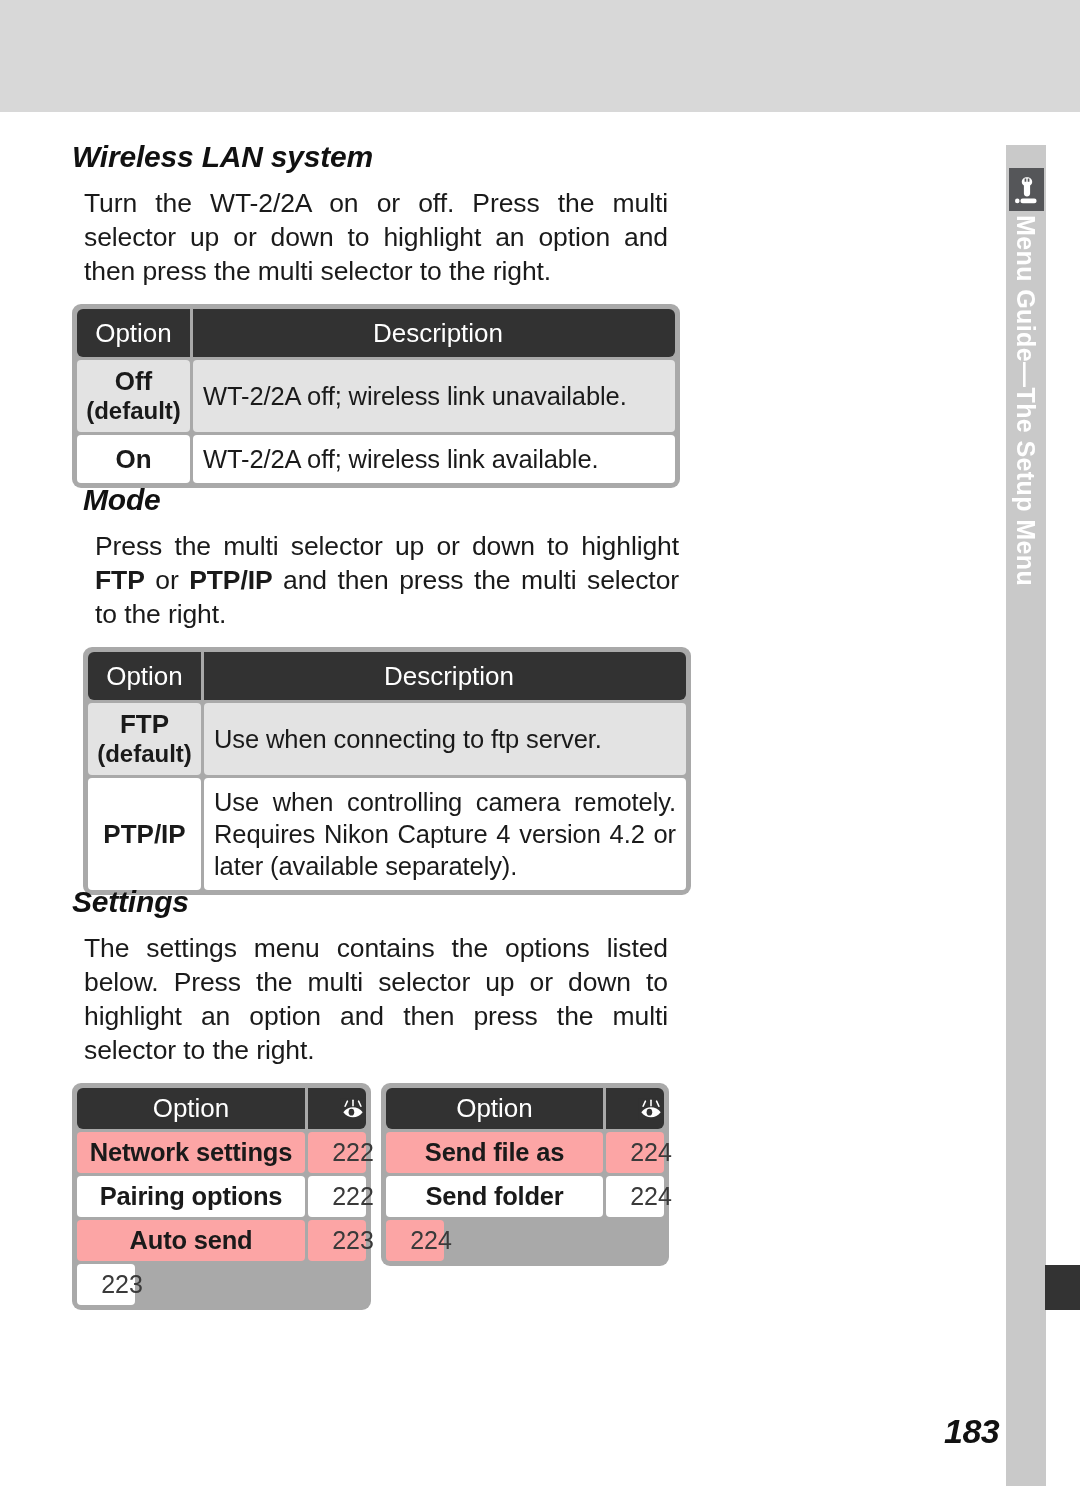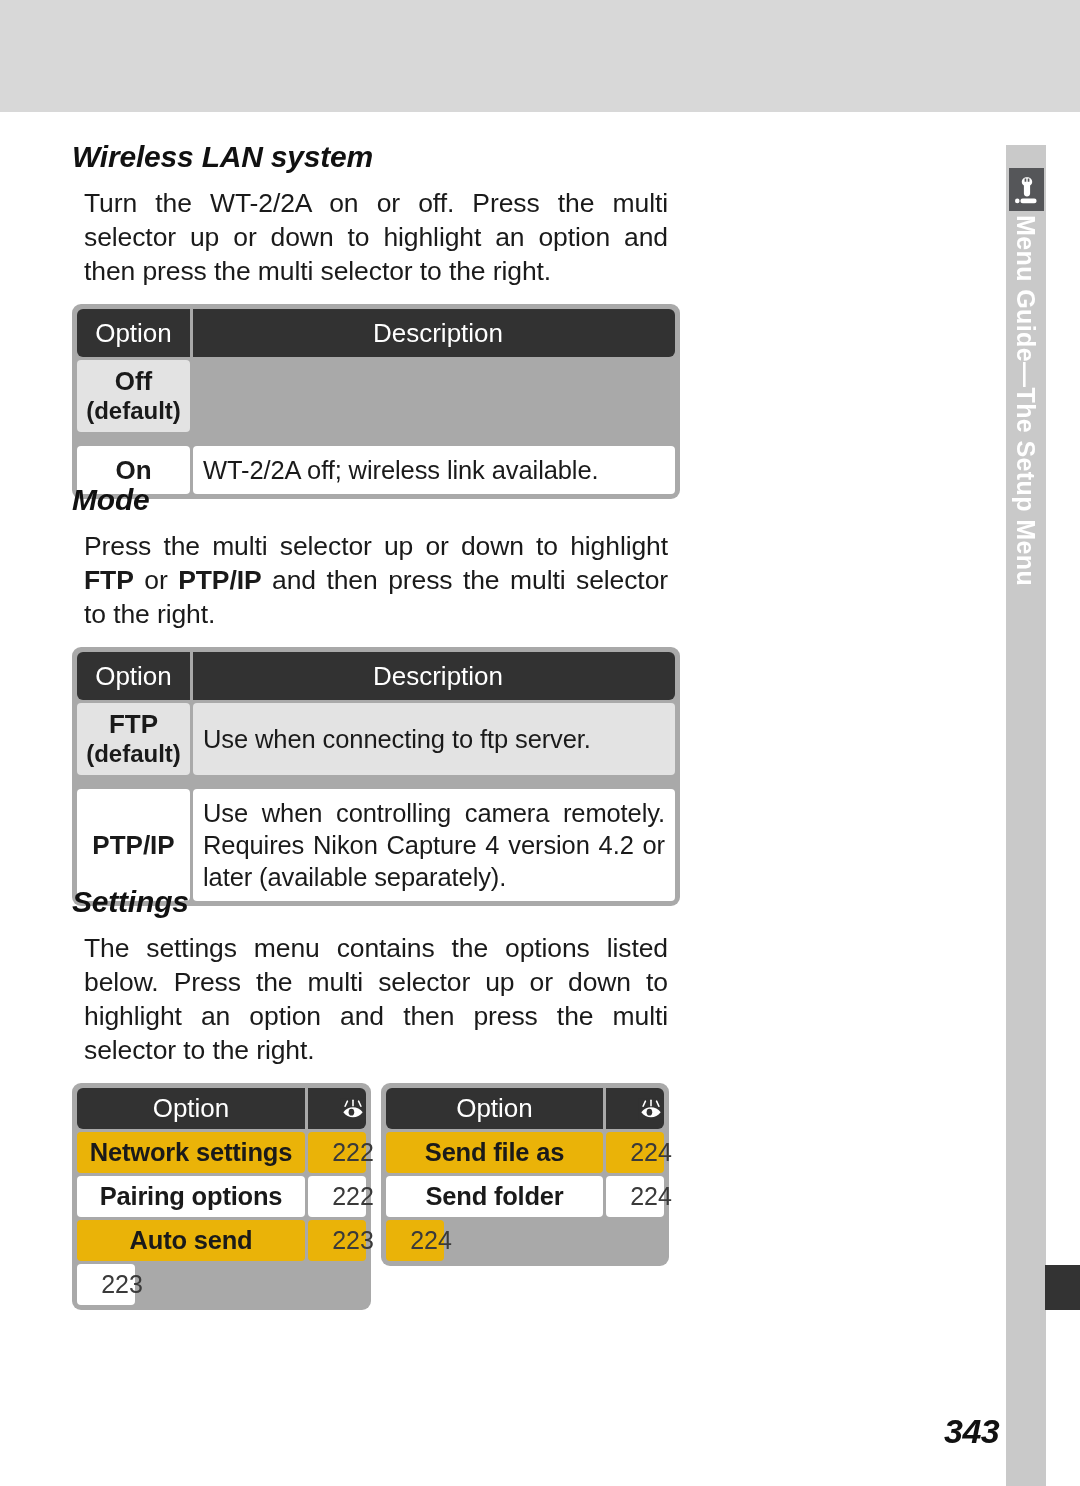--- a/index.html
+++ b/index.html
@@ -100,21 +100,21 @@
     font-size: 26.5px;
     line-height: 34px;
     margin: 12px;
     text-align: justify;
     color: #1a1a1a;
     letter-spacing: -0.1px;
   }
   p.body-text b { font-weight: bold; }
 
   .sec-wireless { position: absolute; left: 0; top: 0; width: 608px; }
-  .sec-mode     { position: absolute; left: 0; top: 343px; width: 608px; }
+  .sec-mode     { position: absolute; left: 11px; top: 343px; width: 608px; }
   .sec-settings { position: absolute; left: 0; top: 745px; width: 608px; }
 
   
   .opt-table {
     margin-top: 16px;
     background: #a9a9a9;
     border-radius: 9px;
     padding: 5px;
     box-sizing: border-box;
   }
@@ -136,21 +136,21 @@
     background: #323232;
     color: #ffffff;
     height: 48px;
     font-size: 26px;
     justify-content: center;
   }
   .opt-table .row.head .col-opt { border-radius: 6px 0 0 6px; margin-right: 3px; }
   .opt-table .row.head .col-desc { border-radius: 0 6px 6px 0; }
 
   
-  .opt-table .row.body { margin-bottom: 14px; }
+  .opt-table .row.body { margin-bottom: 3px; }
   .opt-table .row.body:last-child { margin-bottom: 0; }
   .opt-table .row.body .col-opt {
     margin-right: 3px;
     flex-direction: column;
     justify-content: center;
     padding: 6px 4px;
     text-align: center;
     border-radius: 4px;
   }
   .opt-table .row.body .col-desc {
@@ -206,21 +206,21 @@
     justify-content: center;
     height: 41px;
   }
   .ref-table .c-label { flex: 1 1 auto; margin-right: 3px; border-radius: 4px; }
   .ref-table .c-page  { width: 58px; flex: 0 0 58px; border-radius: 4px; padding-left: 32px; }
 
   .ref-table .row.head .cell { background: #323232; color: #fff; }
   .ref-table .row.head .c-label { border-radius: 6px 0 0 6px; font-size: 26px; }
   .ref-table .row.head .c-page  { border-radius: 0 6px 6px 0; }
 
-  .ref-table .row.shade .cell { background: #eab308; }
+  .ref-table .row.shade .cell { background: #fca5a5; }
   .ref-table .row.plain .cell { background: #ffffff; }
 
   .ref-label {
     font-size: 25.5px;
     font-weight: bold;
     letter-spacing: -0.2px;
     white-space: nowrap;
   }
   .ref-page {
     font-size: 25px;
@@ -275,20 +275,23 @@
     <div class="opt-table">
       <div class="row head">
         <div class="cell col-opt">Option</div>
         <div class="cell col-desc">Description</div>
       </div>
 
       <div class="row body shade">
         <div class="cell col-opt">
           <span class="opt-name">Off</span>
           <span class="opt-sub">(default)</span>
+        </div>
+        <div class="cell col-desc">
+          <span class="desc-text">WT-2/2A off; wireless link unavailable.</span>
         </div>
       </div>
 
       <div class="row body plain">
         <div class="cell col-opt">
           <span class="opt-name">On</span>
         </div>
         <div class="cell col-desc">
           <span class="desc-text">WT-2/2A off; wireless link available.</span>
         </div>
@@ -424,13 +427,13 @@
             <span class="ref-page">224</span>
           </div>
         </div>
       </div>
 
     </div>
   </section>
 
 </div>
 
-<div class="page-number">343</div>
+<div class="page-number">183</div>
 
 </body></html>

